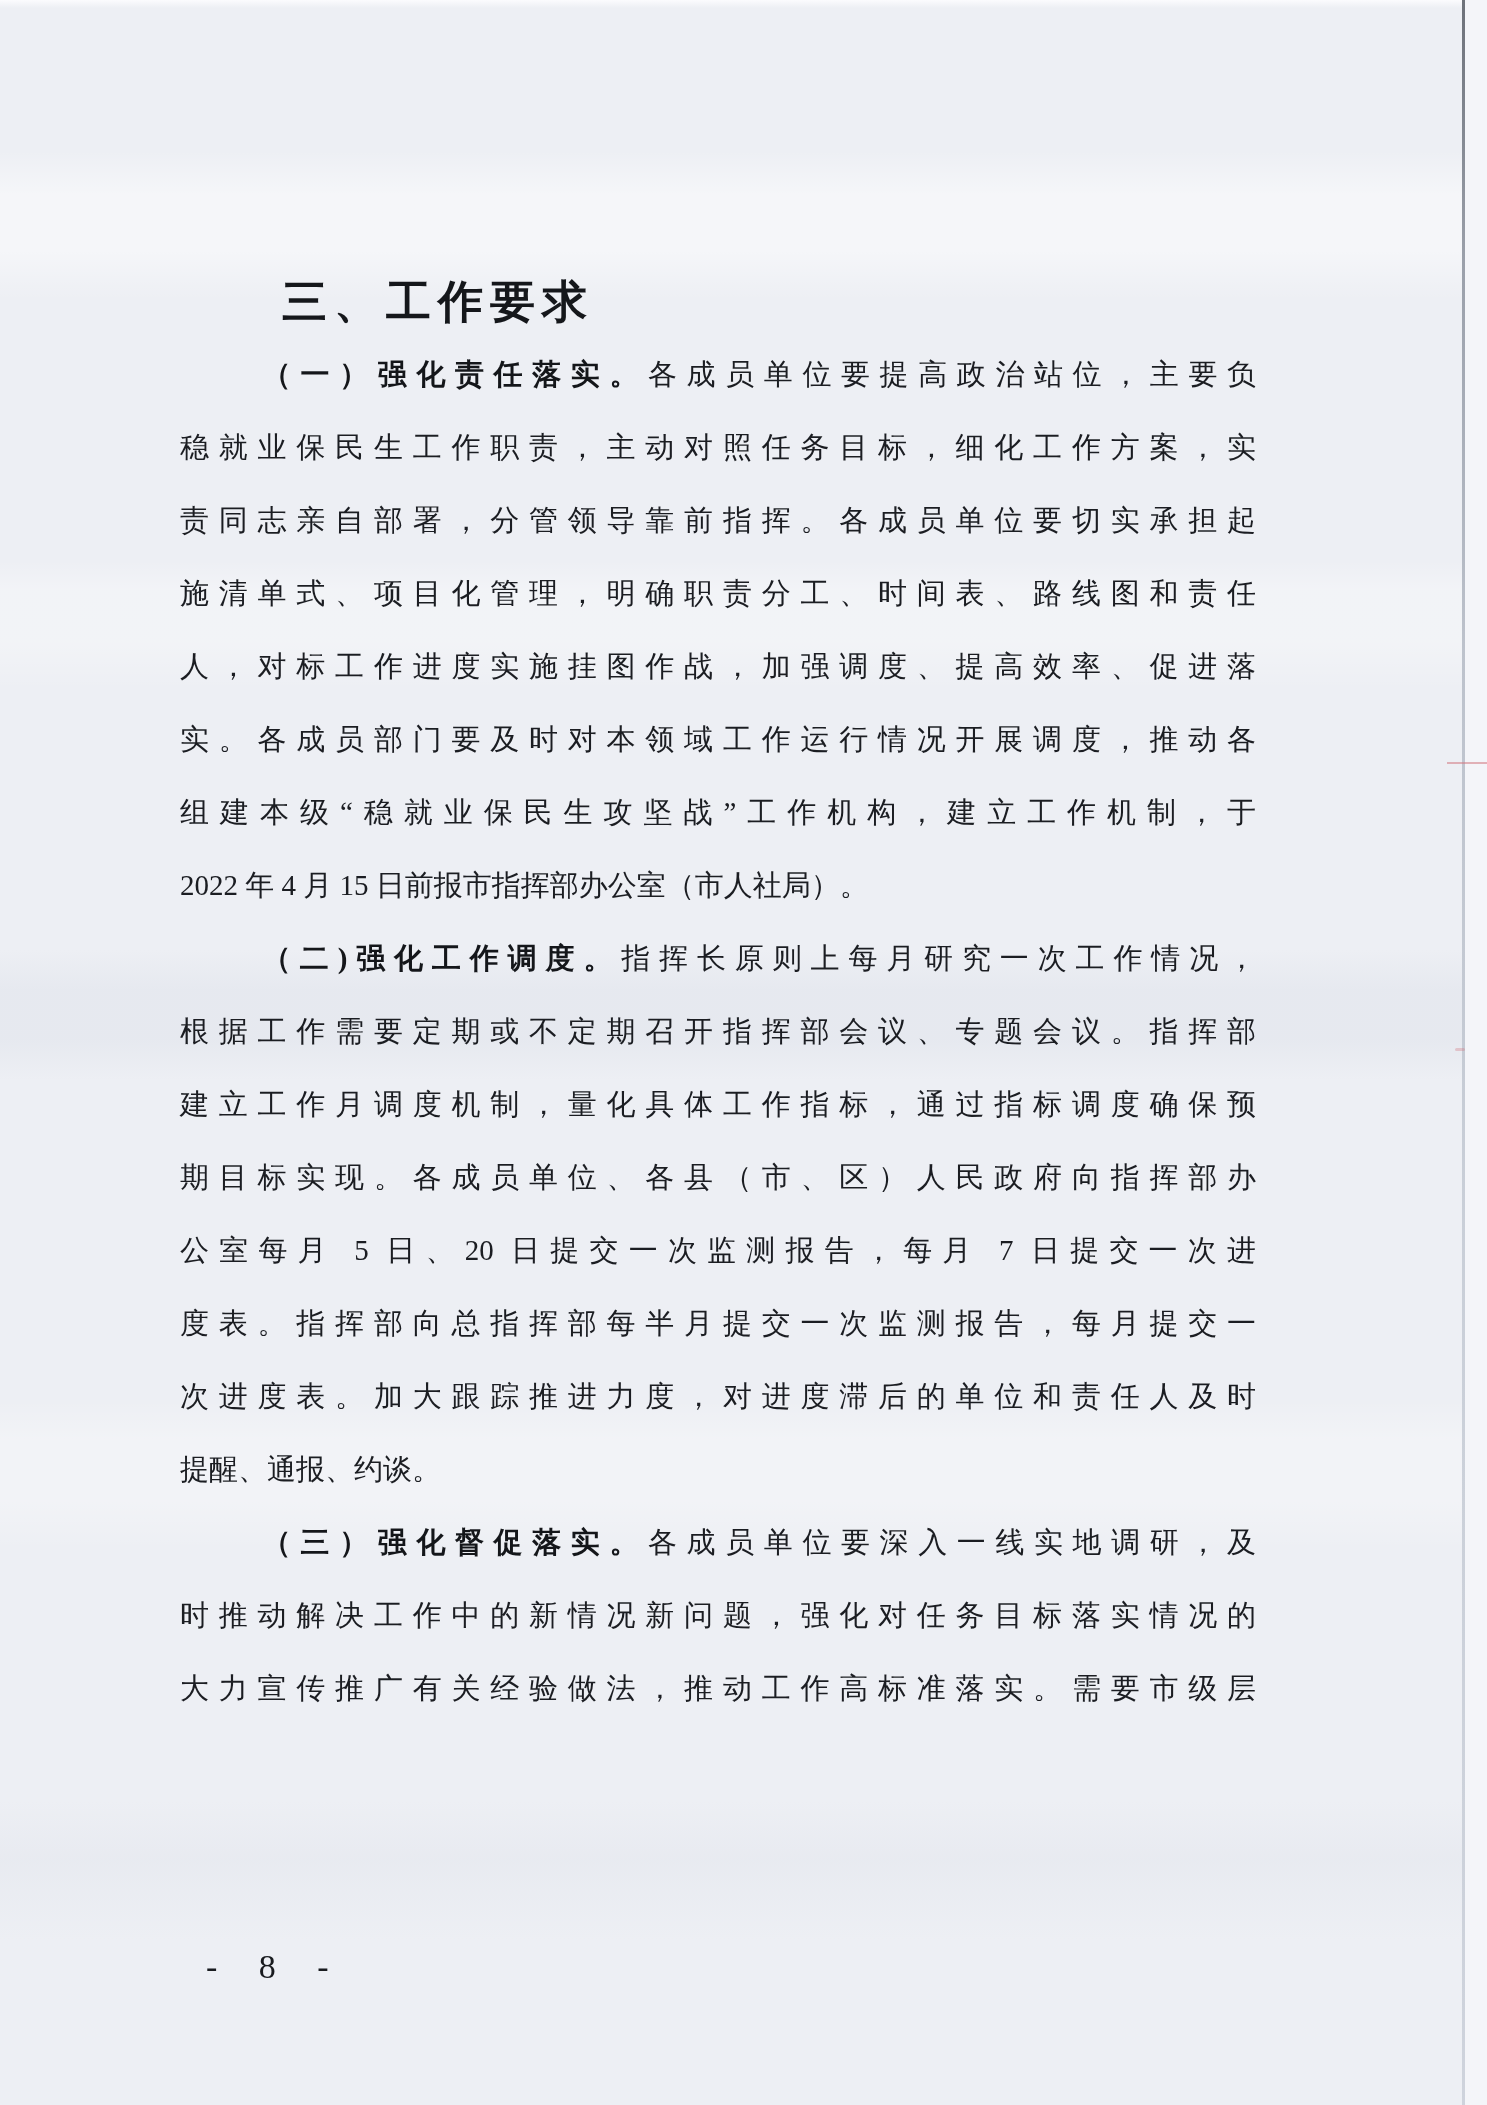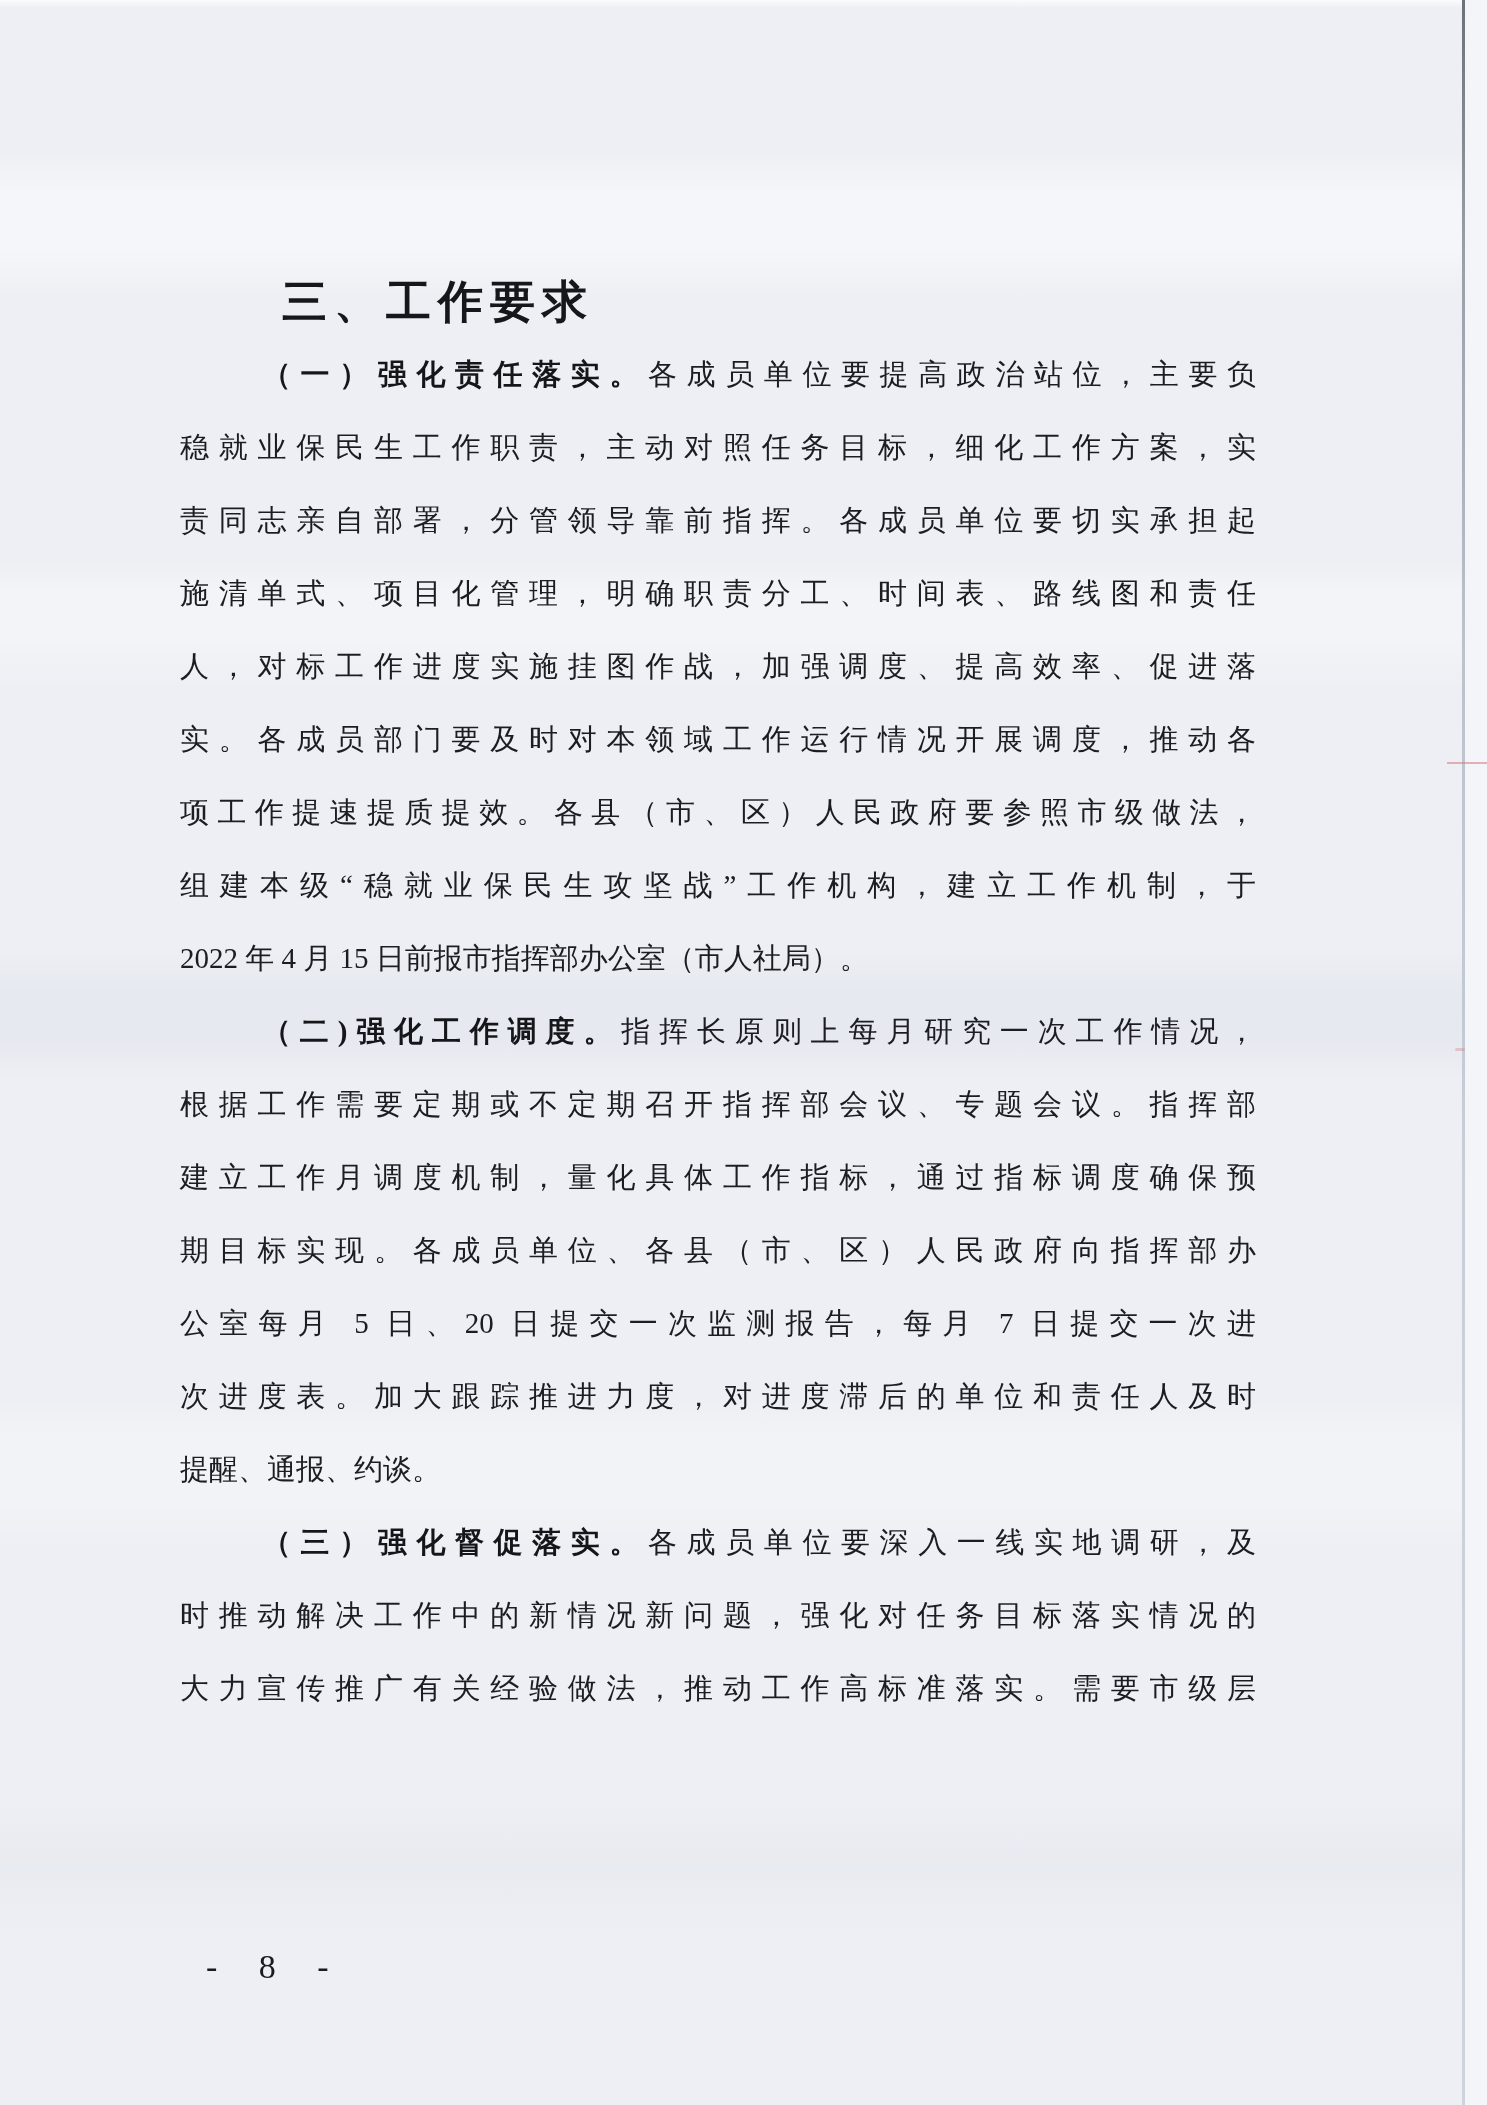--- a/index.html
+++ b/index.html
@@ -110,29 +110,29 @@
   <div class="content">
 
     <div class="heading-line">三、工作要求</div>
 
     <div class="line first"><span class="lead">（一）强化责任落实。</span><span>各成员单位要提高政治站位，主要负</span></div>
     <div class="line">稳就业保民生工作职责，主动对照任务目标，细化工作方案，实</div>
     <div class="line">责同志亲自部署，分管领导靠前指挥。各成员单位要切实承担起</div>
     <div class="line">施清单式、项目化管理，明确职责分工、时间表、路线图和责任</div>
     <div class="line">人，对标工作进度实施挂图作战，加强调度、提高效率、促进落</div>
     <div class="line">实。各成员部门要及时对本领域工作运行情况开展调度，推动各</div>
-    <div class="line">项工作提速提质提效。各县（市、区）人民政府要参照市级做法，</div>
     <div class="line">组建本级“稳就业保民生攻坚战”工作机构，建立工作机制，于</div>
     <div class="line short">2022 年 4 月 15 日前报市指挥部办公室（市人社局）。</div>
 
     <div class="line first"><span class="lead">（二)强化工作调度。</span><span>指挥长原则上每月研究一次工作情况，</span></div>
     <div class="line">根据工作需要定期或不定期召开指挥部会议、专题会议。指挥部</div>
     <div class="line">建立工作月调度机制，量化具体工作指标，通过指标调度确保预</div>
     <div class="line">期目标实现。各成员单位、各县（市、区）人民政府向指挥部办</div>
     <div class="line">公室每月 5 日、20 日提交一次监测报告，每月 7 日提交一次进</div>
+    <div class="line">度表。指挥部向总指挥部每半月提交一次监测报告，每月提交一</div>
     <div class="line">次进度表。加大跟踪推进力度，对进度滞后的单位和责任人及时</div>
     <div class="line short">提醒、通报、约谈。</div>
 
     <div class="line first"><span class="lead">（三）强化督促落实。</span><span>各成员单位要深入一线实地调研，及</span></div>
     <div class="line">时推动解决工作中的新情况新问题，强化对任务目标落实情况的</div>
     <div class="line">大力宣传推广有关经验做法，推动工作高标准落实。需要市级层</div>
 
   </div>
 
   <div class="pagenum">- 8 -</div>

